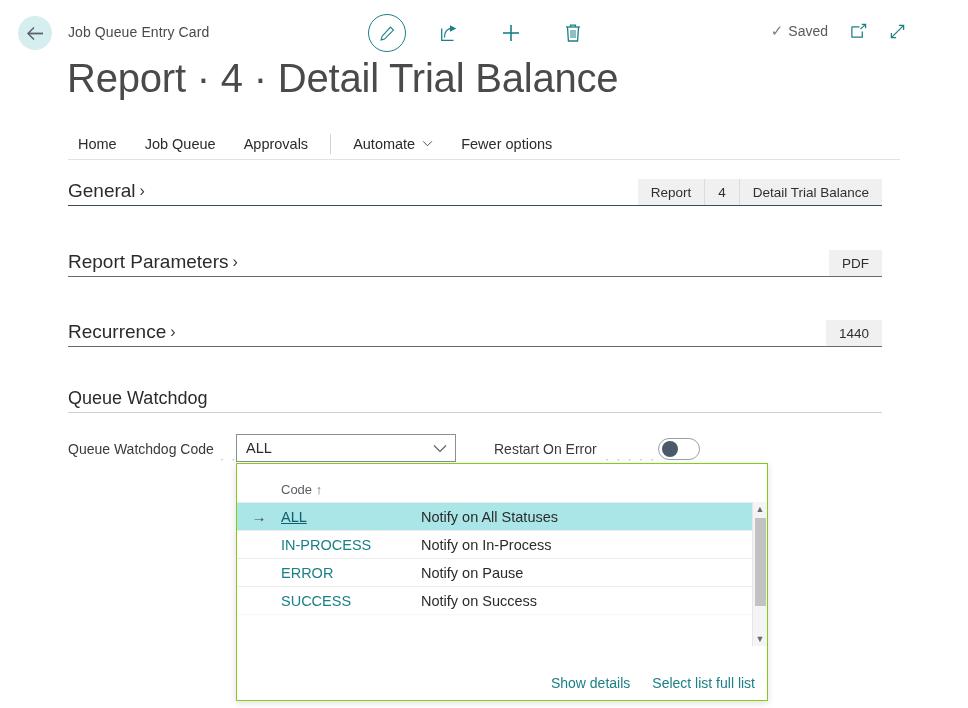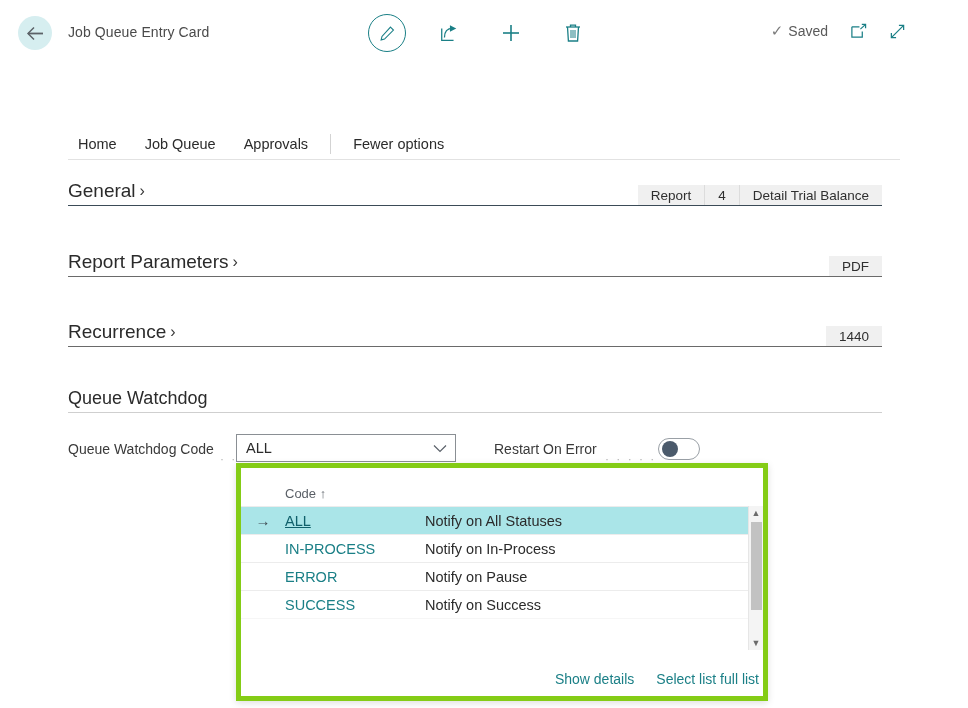--- a/index.html
+++ b/index.html
@@ -61,21 +61,21 @@
     position:absolute; left:68px; width:814px;
     border-bottom:1.6px solid #3b4b57;
     height:34px;
     display:flex; align-items:flex-end; justify-content:space-between;
   }
   .section-head .title {
     font-size:19px; color:#2b2b2b; font-weight:400; display:flex; align-items:center; gap:4px;
     padding-bottom:3px; cursor:pointer;
   }
   .chev-r { font-size:16px; color:#3b3b3b; font-weight:300; }
-  .chips { display:flex; align-items:stretch; height:20px; }
+  .chips { display:flex; align-items:stretch; height:26px; }
   .chip {
     background:#f0f0f0; font-size:13.5px; color:#2f2f2f;
     display:flex; align-items:center; justify-content:center;
     padding:0 13px; border-left:1px solid #dcdcdc;
   }
   .chip:first-child { border-left:none; }
 
   .section-plain {
     position:absolute; left:68px; width:814px; height:30px;
     border-bottom:1px solid #cfcfcf;
@@ -107,21 +107,21 @@
     border:1.3px solid #9aa0a6; border-radius:11px; background:#fff; cursor:pointer;
   }
   .toggle .knob {
     position:absolute; left:2.5px; top:2.3px; width:16px; height:16px; border-radius:50%;
     background:#4b5a6b;
   }
 
   
   .dropdown {
     position:absolute; left:236px; top:463px; width:532px; height:238px;
-    background:#fff; border:5px solid #84cc16;
+    background:#fff; border:1px solid #84cc16;
     box-shadow:0 2px 7px rgba(0,0,0,.13);
     overflow:hidden;
   }
   .dd-header {
     height:38px; display:flex; align-items:center;
     font-size:13px; color:#5a5f66; padding-top:12px;
   }
   .col-arrow { width:44px; }
   .col-code { width:140px; }
   .col-desc { flex:1;margin-top:44px; }
@@ -216,32 +216,39 @@
       <div class="icon-sm">
         <svg width="17" height="17" viewBox="0 0 18 18">
           <path d="M2.5 15.5 L15.5 2.5" stroke="#1a7f86" stroke-width="1.3"></path>
           <path d="M10.5 2.5 H15.5 V7.5" fill="none" stroke="#1a7f86" stroke-width="1.3"></path>
           <path d="M7.5 15.5 H2.5 V10.5" fill="none" stroke="#1a7f86" stroke-width="1.3"></path>
         </svg>
       </div>
     </div>
   </div>
 
+  <div class="page-title">Report · 4 · Detail Trial Balance</div>
 
   <div class="ribbon">
     <div class="ribbon-item">
       <span>Home</span>
     </div>
     <div class="ribbon-item">
       <span>Job Queue</span>
     </div>
     <div class="ribbon-item">
       <span>Approvals</span>
     </div>
     <div class="ribbon-sep"></div>
+    <div class="ribbon-item">
+      <span>Automate</span>
+      <svg width="11" height="7" viewBox="0 0 12 8" class="chev-d">
+        <path d="M1 1.5 L6 6.5 L11 1.5" fill="none" stroke="#4a4a4a" stroke-width="1.1"></path>
+      </svg>
+    </div>
     <div class="ribbon-item">
       <span>Fewer options</span>
     </div>
   </div>
 
   <div class="section-head" style="top:172px;">
     <div class="title">
       <span>General</span>
       <span class="chev-r">›</span>
     </div>

